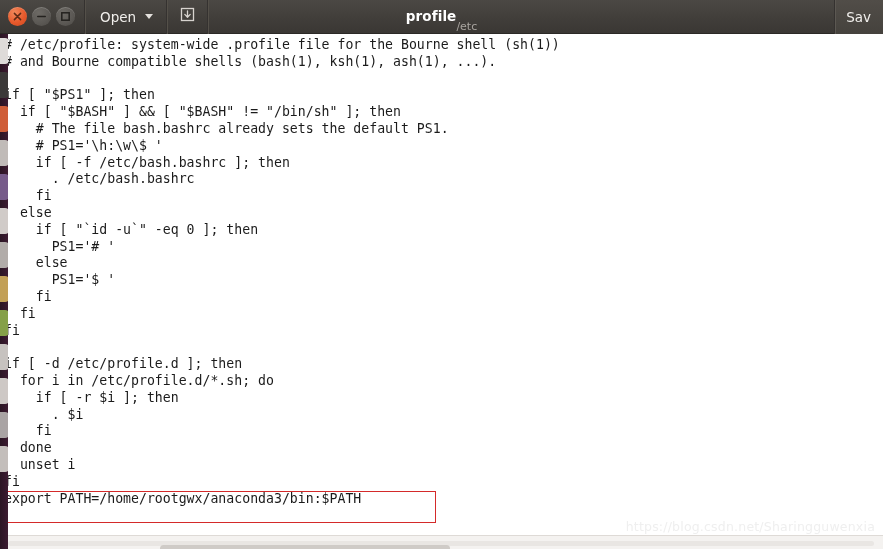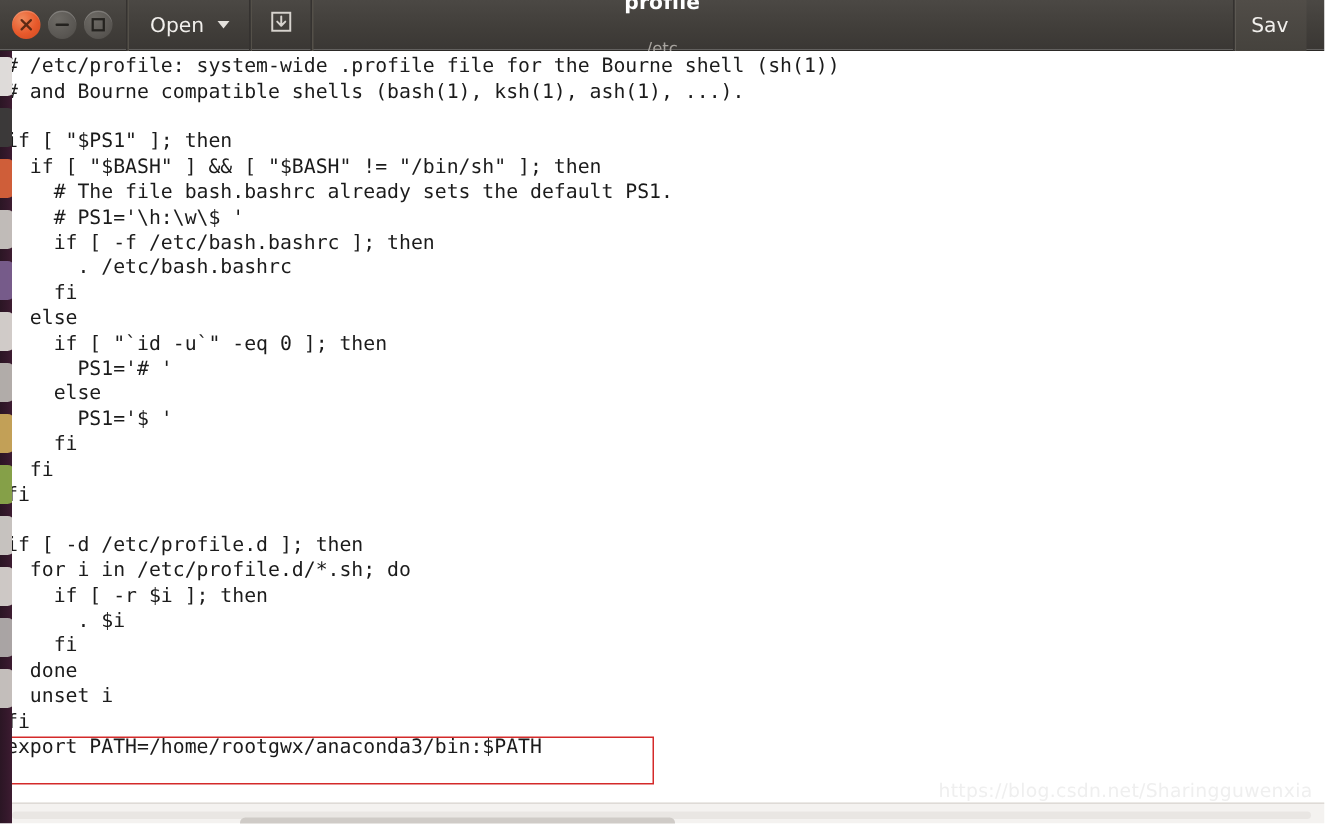--- a/index.html
+++ b/index.html
@@ -117,41 +117,41 @@
     border-right: 1px solid #353230;
     box-shadow: 1px 0 0 #545049;
   }
 
   .title-block {
     position: absolute;
     left: 0; right: 0;
     top: 0;
     height: 34px;
     display: flex;
-    flex-direction: column;
+    flex-direction: row;
     align-items: center;
     justify-content: center;
     pointer-events: none;
     line-height: 1;
   }
   .title-main {
     color: #ffffff;
     font-size: 13.5px;
     font-weight: bold;
     letter-spacing: 0.1px;
   }
   .title-sub {
     color: #a8a49f;
     font-size: 11px;
     margin-top: 18px;
   }
 
   .tb-right {
     position: absolute;
-    right: 12px;
+    right: 0;
     top: 0;
     height: 34px;
     display: flex;
     align-items: center;
   }
   .save-btn {
     height: 34px;
     display: flex;
     align-items: center;
     padding: 0 12px 0 11px;

